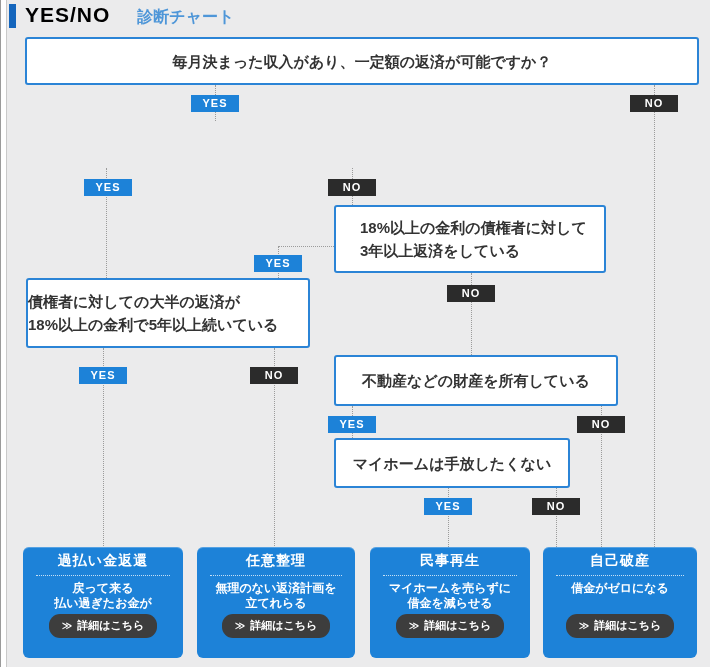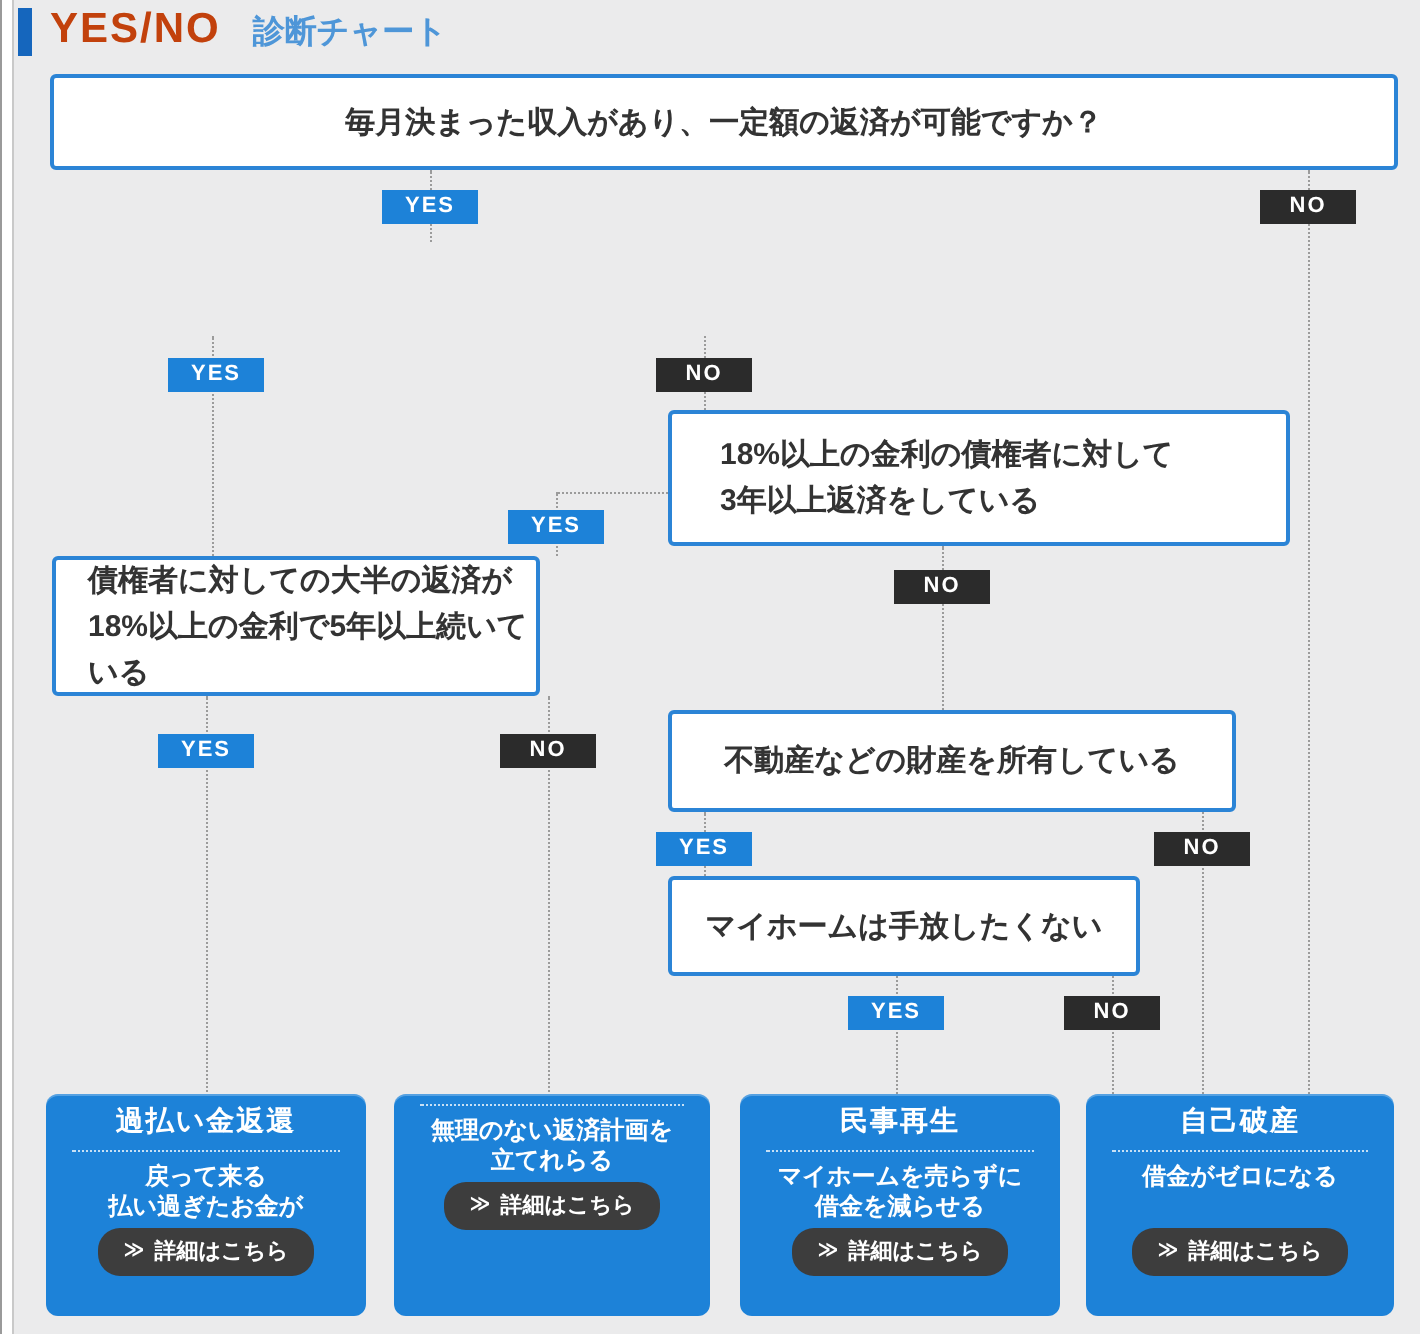--- a/index.html
+++ b/index.html
@@ -14,22 +14,22 @@
 
   
   .page-edge {
     position:absolute; left:0; top:0; width:7px; height:667px;
     background:#ffffff; border-right:1px solid #c9c9c9; border-left:1px solid #9a9a9a;
   }
 
   
   .hbar { position:absolute; left:9px; top:4px; width:7px; height:24px; background:#1566bd; }
   .htitle { position:absolute; left:25px; top:3px; white-space:nowrap; }
-  .htitle .en { font-size:21px; font-weight:bold; letter-spacing:1px; color:#c2410c; }
-  .htitle .ja { font-size:16px; color:#4e96d8; margin-left:16px; font-weight:bold; }
+  .htitle .en { font-size:21px; font-weight:bold; letter-spacing:1px; color:#000000; }
+  .htitle .ja { font-size:16px; color:#4e96d8; margin-left:27px; font-weight:bold; }
 
   
   .vline { position:absolute; width:0; border-left:1px dotted #9b9b9b; }
   .hline { position:absolute; height:0; border-top:1px dotted #9b9b9b; }
 
   
   .qbox {
     position:absolute; background:#ffffff; border:2px solid #2b84d6; border-radius:3px;
     display:flex; flex-direction:column; justify-content:center;
     font-size:15px; font-weight:bold; color:#333; line-height:23px;
@@ -85,26 +85,26 @@
   <div class="hbar"></div>
   <div class="htitle">
     <span class="en">YES/NO</span><span class="ja">診断チャート</span>
   </div>
 
   <div class="qbox center" style="left:25px; top:37px; width:674px; height:48px;">
     <div>毎月決まった収入があり、一定額の返済が可能ですか？</div>
   </div>
 
 
-  <div class="qbox" style="left:334px; top:205px; width:311px; height:68px; padding-left:24px;">
+  <div class="qbox" style="left:334px; top:205px; width:272px; height:68px; padding-left:24px;">
     <div>18%以上の金利の債権者に対して</div>
     <div>3年以上返済をしている</div>
   </div>
 
-  <div class="qbox" style="left:26px; top:278px; width:244px; height:70px; padding-left:16px;">
+  <div class="qbox" style="left:26px; top:278px; width:284px; height:70px; ">
     <div>債権者に対しての大半の返済が</div>
     <div>18%以上の金利で5年以上続いている</div>
   </div>
 
   <div class="qbox center" style="left:334px; top:355px; width:284px; height:51px;">
     <div>不動産などの財産を所有している</div>
   </div>
 
   <div class="qbox center" style="left:334px; top:438px; width:236px; height:50px;">
     <div>マイホームは手放したくない</div>
@@ -130,20 +130,21 @@
       <div>戻って来る</div>
       <div>払い過ぎたお金が</div>
     </div>
     <button class="detail-btn">
       <span class="chev">≫</span>
       <span>詳細はこちら</span>
     </button>
   </div>
 
   <div class="result" style="left:197px; width:158px;">
+    <div class="rtitle">任意整理</div>
     <div class="rsep"></div>
     <div class="rdesc">
       <div>無理のない返済計画を</div>
       <div>立てれらる</div>
     </div>
     <button class="detail-btn">
       <span class="chev">≫</span>
       <span>詳細はこちら</span>
     </button>
   </div>

